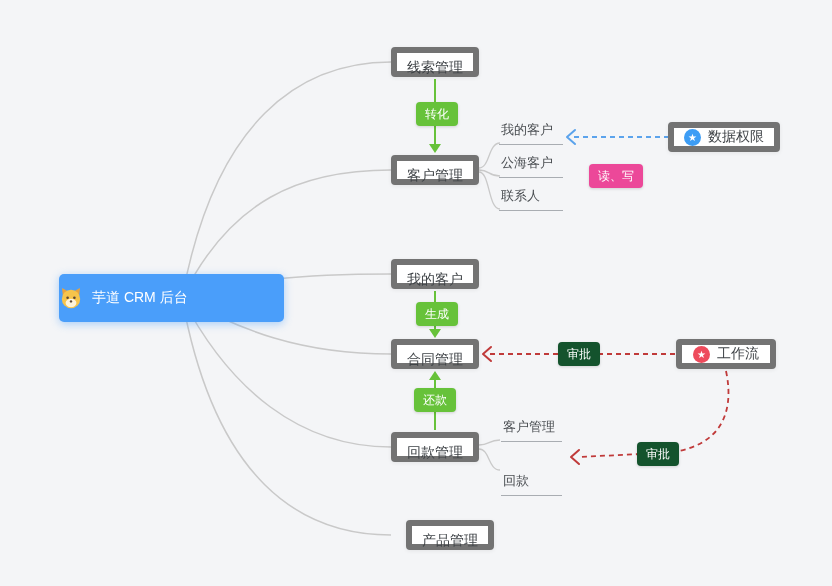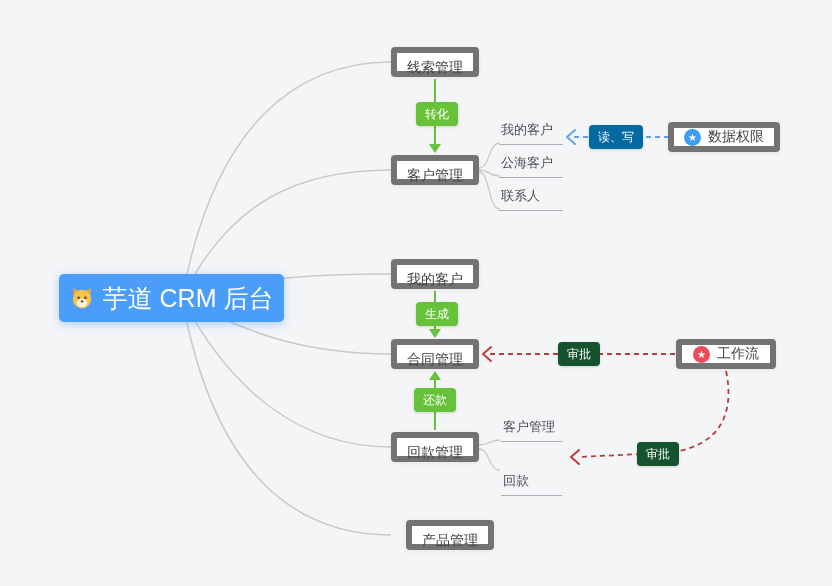--- a/index.html
+++ b/index.html
@@ -34,22 +34,22 @@
     width:17px;height:17px;border-radius:50%;flex:0 0 auto;
     color:#fff;font-size:10px;line-height:17px;text-align:center;
   }
   .star-blue{background:#3d9df5;}
   .star-red{background:#ee4b5c;}
 
   
   .n-root{
     position:absolute;z-index:3;left:59px;top:274px;width:225px;height:48px;
     background:#4a9efa;border-radius:5px;box-shadow:0 2px 8px rgba(74,158,250,.45);
-    display:flex;align-items:center;justify-content:center;gap:9px;
-    color:#fff;font-size:25px;font-weight:500;cursor:pointer;
+    display:flex;align-items:center;gap:9px;
+    color:#fff;font-size:14px;font-weight:500;cursor:pointer;
   }
   .n-root svg{display:block;}
 
   
   .sub{
     position:absolute;z-index:2;box-sizing:border-box;
     font-size:13px;color:#4a4e52;padding:0 2px 5px 2px;
     border-bottom:1px solid #a9adb2;cursor:pointer;white-space:nowrap;
   }
   .s-mycustomers{left:499px;top:121px;width:64px}
@@ -58,21 +58,21 @@
   .s-repayplan{left:501px;top:418px;width:61px}
   .s-repayment{left:501px;top:472px;width:61px}
 
   
   .badge{
     position:absolute;z-index:4;transform:translate(-50%,-50%);
     color:#fff;font-size:12px;line-height:1;padding:6px 9px;border-radius:4px;
     white-space:nowrap;box-shadow:0 1px 3px rgba(0,0,0,.15);text-align:right;
   }
   .badge.green{background:#67c23a;}
-  .badge.blue{background:#0369a1;}
+  .badge.blue{background:#ec4899;margin-top:39px;}
   .badge.red{background:#14532d;}
   .b-convert{left:437px;top:114px}
   .b-generate{left:437px;top:314px}
   .b-repay{left:435px;top:400px}
   .b-readwrite{left:616px;top:137px}
   .b-approve1{left:579px;top:354px}
   .b-approve2{left:658px;top:454px}
 </style>
 </head>
 <body>

